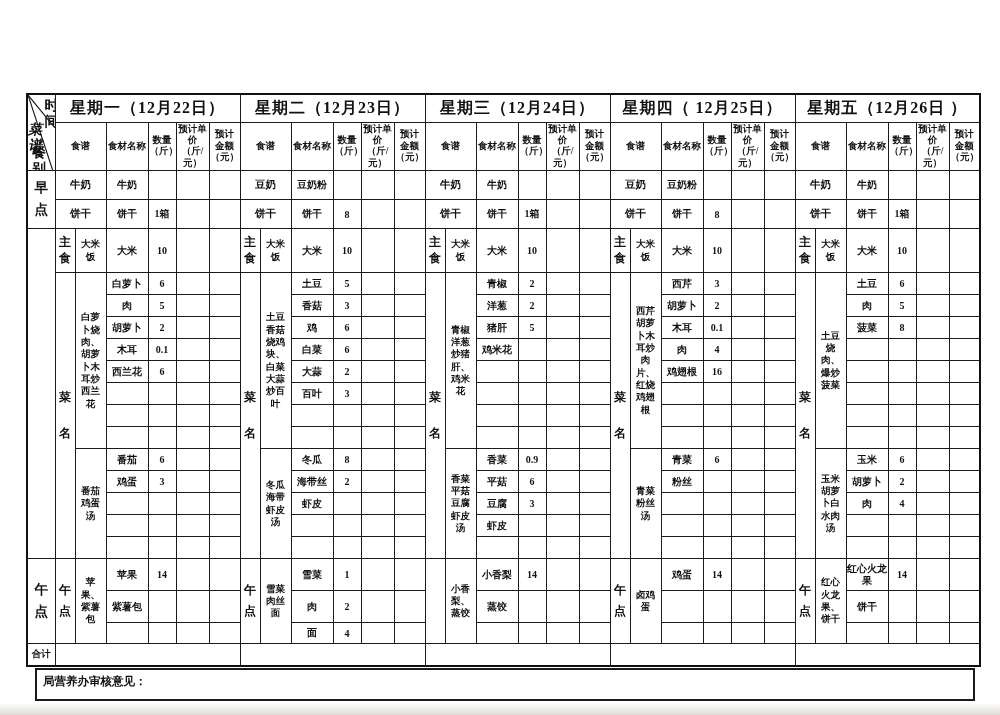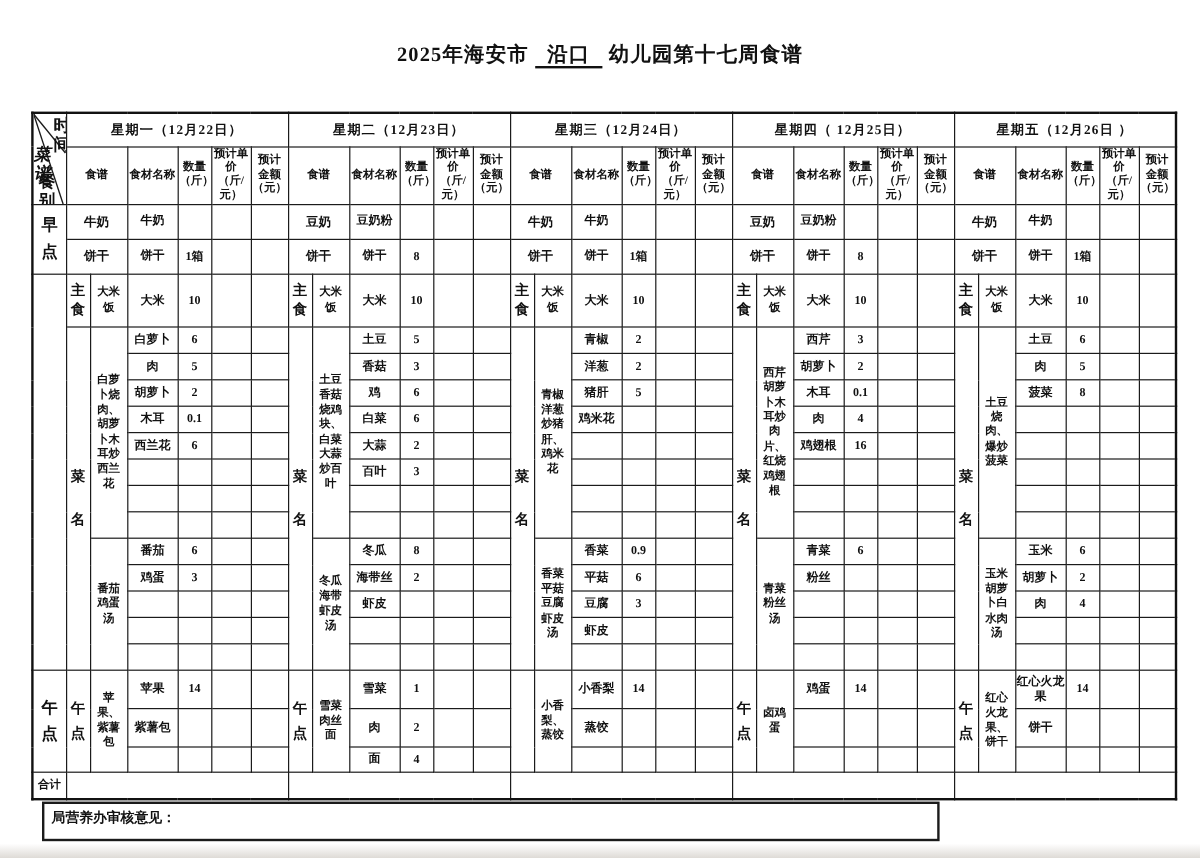--- a/index.html
+++ b/index.html
@@ -14,21 +14,21 @@
   .title .school{border-bottom:2px solid #111;padding:0 10px;}
 
   .info{position:absolute;left:35px;width:940px;top:64px;height:24px;box-sizing:border-box;
        border:2px solid #1b1b1b;font-size:11px;font-weight:bold;line-height:20px;
        white-space:nowrap;overflow:hidden;padding:0 6px;}
 
   .tablewrap{position:absolute;left:26px;top:93px;}
   table{border-collapse:collapse;table-layout:fixed;width:953px;border:2px solid #111;}
   td{border:1px solid #1b1b1b;padding:0;text-align:center;vertical-align:middle;overflow:hidden;}
 
-  .dayhead{font-size:11px;font-weight:bold;letter-spacing:1px;}
+  .dayhead{font-size:16px;font-weight:bold;letter-spacing:1px;}
   .colhead{font-size:9.5px;font-weight:bold;line-height:1.2;padding:1px;word-break:break-all;}
   .menu{font-size:10.5px;font-weight:bold;}
   .ing{font-size:10px;font-weight:bold;word-break:break-all;line-height:1.15;}
   .num{font-size:10px;font-weight:bold;}
   .dish{font-size:9.5px;font-weight:bold;line-height:1.3;word-break:break-all;padding:2px 1px;}
 
   .vlabel{font-weight:bold;}
   .vlabel span{display:block;font-size:12px;line-height:1.1;}
   .colA span{font-size:13.5px;}
   .gap-sm span{margin:2px 0;}
@@ -39,34 +39,29 @@
   .corner svg{position:absolute;left:0;top:0;width:100%;height:100%;}
   .corner line{stroke:#1b1b1b;stroke-width:1.2;}
   .cl{position:absolute;font-size:14px;font-weight:bold;line-height:1.15;width:9px;
       word-break:break-all;text-align:center;}
   .cl-time{right:1px;top:3px;}
   .cl-mid{left:0;top:27px;font-style:italic;}
   .cl-bottom{left:4px;top:50px;}
 
   .total-label{font-size:9.5px;font-weight:bold;white-space:nowrap;}
 
-  .review{position:absolute;left:35px;width:748px;top:668px;height:33px;box-sizing:border-box;
+  .review{position:absolute;left:35px;width:940px;top:668px;height:33px;box-sizing:border-box;
       border:2px solid #1b1b1b;font-size:11.5px;font-weight:bold;text-align:left;
       padding:4px 6px;}
 </style>
 </head>
 <body>
 
 <div class="page">
 
-  <div class="title">
-    <span>2025年海安市</span>
-    <span class="school">沿口</span>
-    <span>幼儿园第十七周食谱</span>
-  </div>
 
 
   <div class="tablewrap" id="table-host">
       <table>
         <colgroup>
           <col style="width: 28px;">
           <col style="width: 20px;">
           <col style="width: 31px;">
           <col style="width: 42px;">
           <col style="width: 28px;">

